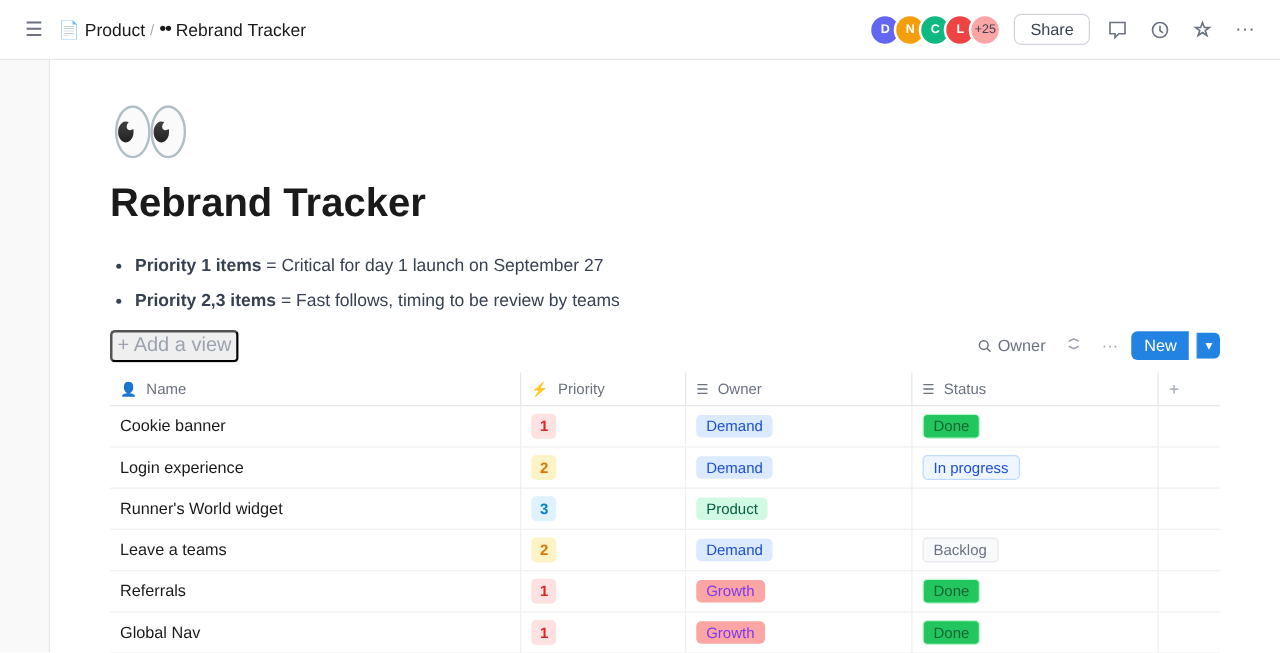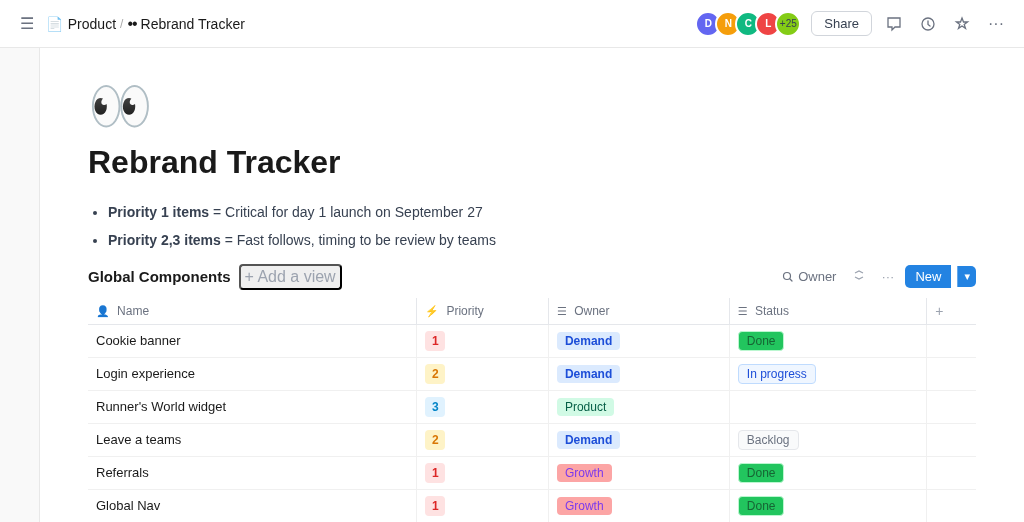--- a/index.html
+++ b/index.html
@@ -88,21 +88,21 @@
       font-size: 10px;
       font-weight: 600;
       color: #fff;
     }
     .avatar:first-child { margin-left: 0; }
     .avatar-d { background: #6366f1; }
     .avatar-n { background: #f59e0b; }
     .avatar-c { background: #10b981; }
     .avatar-l { background: #ef4444; }
     .avatar-more {
-      background: #84cc16;
+      background: #fca5a5;
       color: #374151;
       font-size: 10px;
       font-weight: 500;
     }
     .btn-share {
       background: none;
       border: 1px solid #d1d5db;
       border-radius: 6px;
       padding: 4px 12px;
       font-size: 13px;
@@ -272,21 +272,21 @@
     .priority-1 { background: #fee2e2; color: #dc2626; }
     .priority-2 { background: #fef3c7; color: #d97706; }
     .priority-3 { background: #e0f2fe; color: #0284c7; }
     .owner-tag {
       display: inline-block;
       padding: 2px 8px;
       border-radius: 4px;
       font-size: 12px;
       font-weight: 500;
     }
-    .owner-demand { background: #dbeafe; color: #1d4ed8; font-weight: bold; }
+    .owner-demand { background: #dbeafe; color: #1d4ed8; }
     .owner-supply { background: #d1fae5; color: #065f46; }
     .owner-growth { background: #fca5a5; color: #7c3aed; }
     .status-tag {
       display: inline-block;
       padding: 2px 8px;
       border-radius: 4px;
       font-size: 12px;
       font-weight: 500;
     }
     .status-done { background: #22c55e; color: #166534; border: 1px solid #bbf7d0; }
@@ -362,21 +362,20 @@
           <span> = Critical for day 1 launch on September 27</span>
         </li>
         <li>
           <strong>Priority 2,3 items</strong>
           <span> = Fast follows, timing to be review by teams</span>
         </li>
       </ul>
 
       <div>
         <div class="db-header">
-          <span class="db-title">Global Components</span>
           <button class="db-add-view">+ Add a view</button>
           <div class="db-toolbar-right">
             <button class="db-search-btn">
               <svg width="12" height="12" viewBox="0 0 12 12" fill="none">
                   <circle cx="5" cy="5" r="3.5" stroke="#6b7280" stroke-width="1.2"></circle>
                   <path d="M8 8l2 2" stroke="#6b7280" stroke-width="1.2" stroke-linecap="round"></path>
                 </svg>
               <span>Owner</span>
             </button>
             <button class="db-expand-btn">

